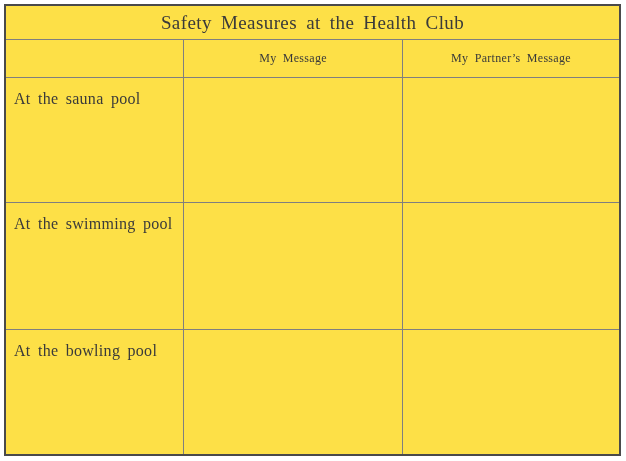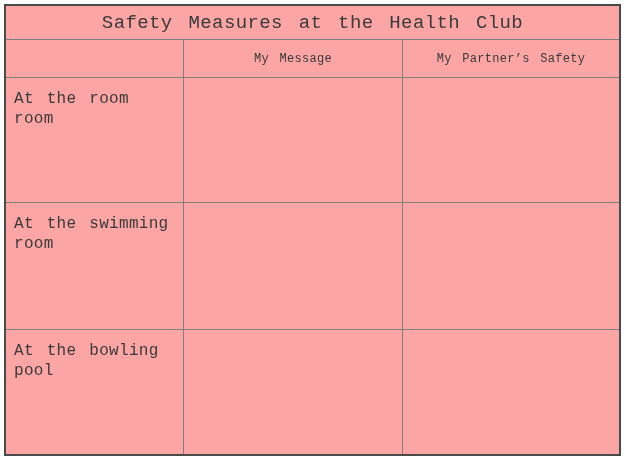--- a/index.html
+++ b/index.html
@@ -21,22 +21,21 @@
     top: 4px;
     width: 617px;
     height: 452px;
     border: 2px solid #4a4a4a;
     background: #ffffff;
     display: grid;
     grid-template-columns: 177px 219px 1fr;
     grid-template-rows: 34px 38px 125px 127px 1fr;
   }
   .cell {
-    background: #fca5a5;
-    font-family: Liberation Mono, monospace;
+    background: #fde047;
   }
   .title-cell {
     grid-column: 1 / span 3;
     border-bottom: 1px solid #7f7f7f;
     display: flex;
     align-items: center;
     justify-content: center;
     font-size: 19px;
     letter-spacing: 0.4px;
     word-spacing: 4px;
@@ -68,27 +67,27 @@
 </head>
 <body>
 
 <div class="page">
   <div class="worksheet-table">
 
     <div class="cell title-cell">Safety Measures at the Health Club</div>
 
     <div class="cell header-cell"></div>
     <div class="cell header-cell col-divider">My Message</div>
-    <div class="cell header-cell col-divider">My Partner’s Safety</div>
+    <div class="cell header-cell col-divider">My Partner’s Message</div>
 
-    <div class="cell label-cell row-line">At the room room</div>
+    <div class="cell label-cell row-line">At the sauna pool</div>
     <div class="cell blank-cell col-divider row-line"></div>
     <div class="cell blank-cell col-divider row-line"></div>
 
-    <div class="cell label-cell row-line">At the swimming room</div>
+    <div class="cell label-cell row-line">At the swimming pool</div>
     <div class="cell blank-cell col-divider row-line"></div>
     <div class="cell blank-cell col-divider row-line"></div>
 
     <div class="cell label-cell">At the bowling pool</div>
     <div class="cell blank-cell col-divider"></div>
     <div class="cell blank-cell col-divider"></div>
 
   </div>
 </div>
 

